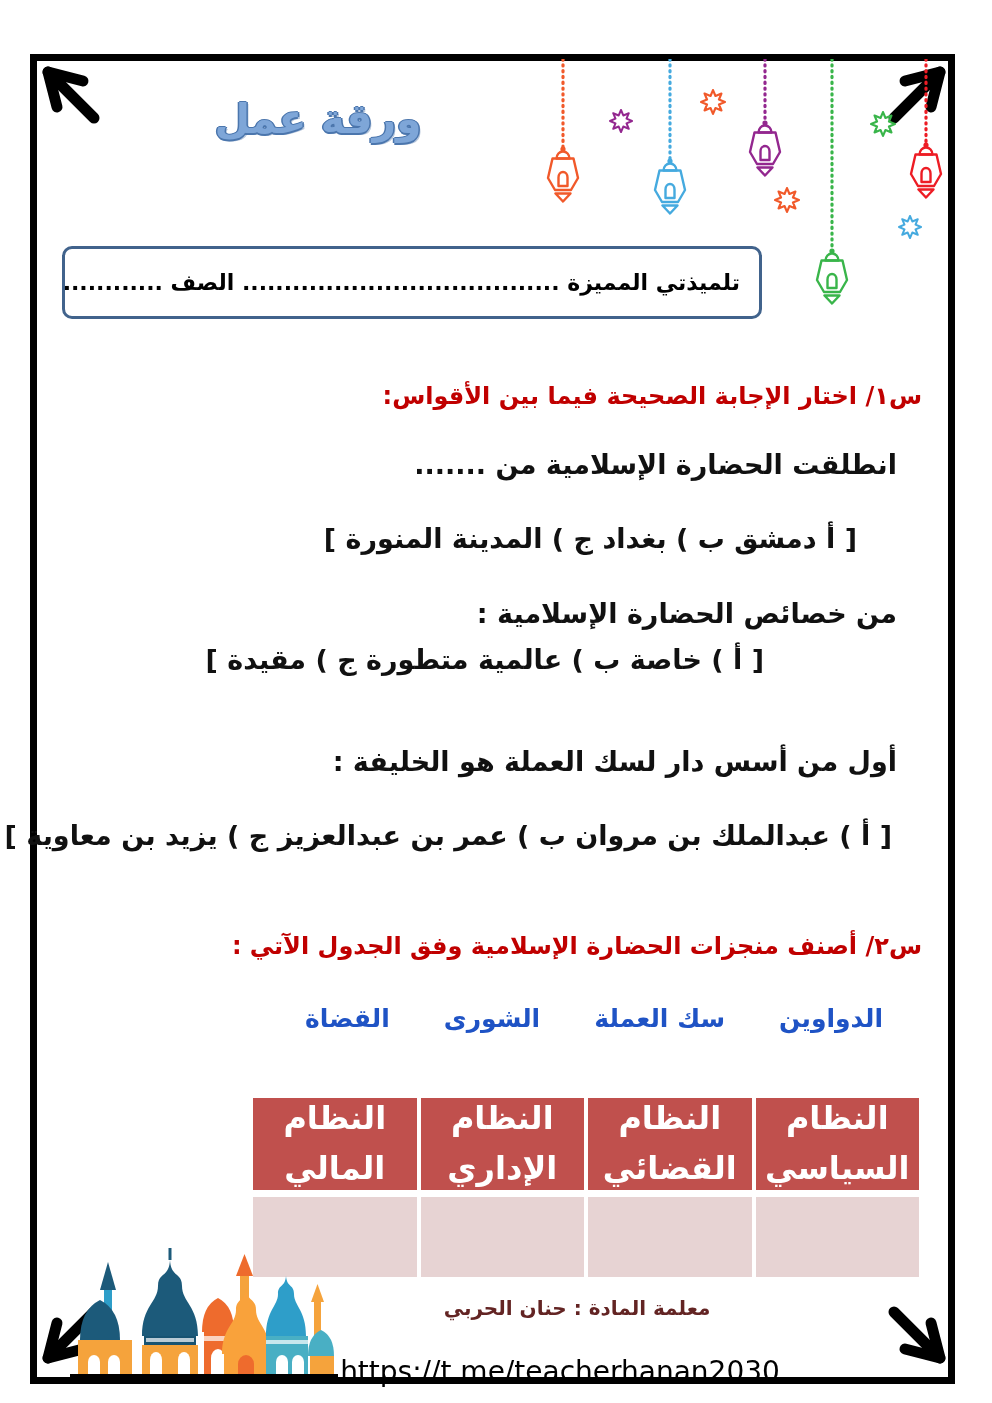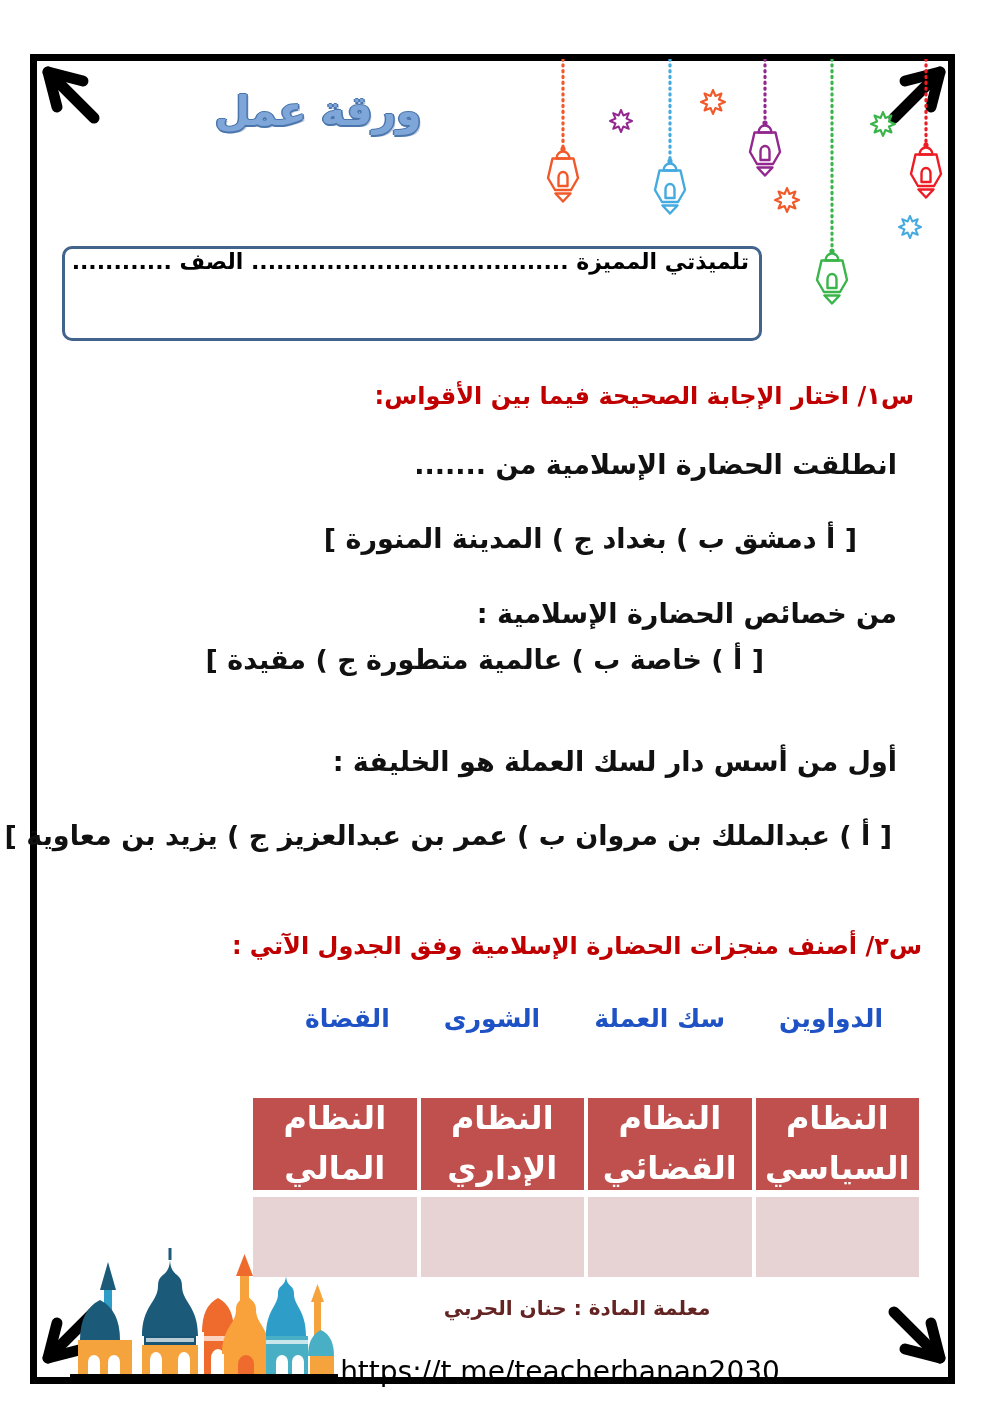--- a/index.html
+++ b/index.html
@@ -13,36 +13,36 @@
     left:30px;top:54px;width:925px;height:1330px;
     border:7px solid var(--c-frame_black,#000);box-sizing:border-box;
   }
   .corner{width:70px;height:70px;}
   #ca-tl{left:36px;top:60px;}
   #ca-tr{left:882px;top:60px;transform:scaleX(-1);}
   #ca-bl{left:36px;top:1300px;transform:scaleY(-1);}
   #ca-br{left:882px;top:1300px;transform:scale(-1,-1);}
   
   .title{
-    left:146px;top:84px;width:344px;text-align:center;
+    left:146px;top:92px;width:344px;text-align:center;
     font-weight:bold;font-size:41px;line-height:1.35;
     color:var(--c-title_blue,#7EA6D8);
     text-shadow:-1.5px 0 #4b76ad,1.5px 0 #4b76ad,0 -1.5px #4b76ad,0 1.5px #4b76ad,2px 2px 0 #b9c8dc;
     direction:rtl;
   }
   
   .student-box{
-    left:62px;top:246px;width:700px;height:95px;box-sizing:border-box;
+    left:62px;top:246px;width:700px;height:73px;box-sizing:border-box;
     border:3px solid var(--c-box_border_blue,#41638C);border-radius:10px;
-    direction:rtl;display:flex;align-items:flex-start;padding:0 10px;
+    direction:rtl;display:flex;align-items:center;padding:0 19px;
     font-size:22px;font-weight:bold;color:#000;white-space:nowrap;
   }
   .rtl-line{direction:rtl;font-weight:bold;color:#111;font-size:27px;white-space:nowrap;}
   .red{color:var(--c-heading_red,#C00000);font-size:24px;}
-  #q1-heading{top:382px;right:78px;}
+  #q1-heading{top:382px;right:70px;}
   #q1-q0{top:449px;right:95px;}
   #q1-o0{top:523px;right:135px;text-align:right;}
   #q1-q1{top:598px;right:95px;}
   #q1-o1{top:644px;right:228px;}
   #q1-q2{top:746px;right:95px;}
   #q1-o2{top:820px;right:100px;}
   #q2-heading{top:932px;right:70px;}
   .word-bank{
     top:1004px;left:305px;width:578px;display:flex;direction:rtl;
     justify-content:space-between;color:var(--c-word_bank_blue,#1F53C5);

